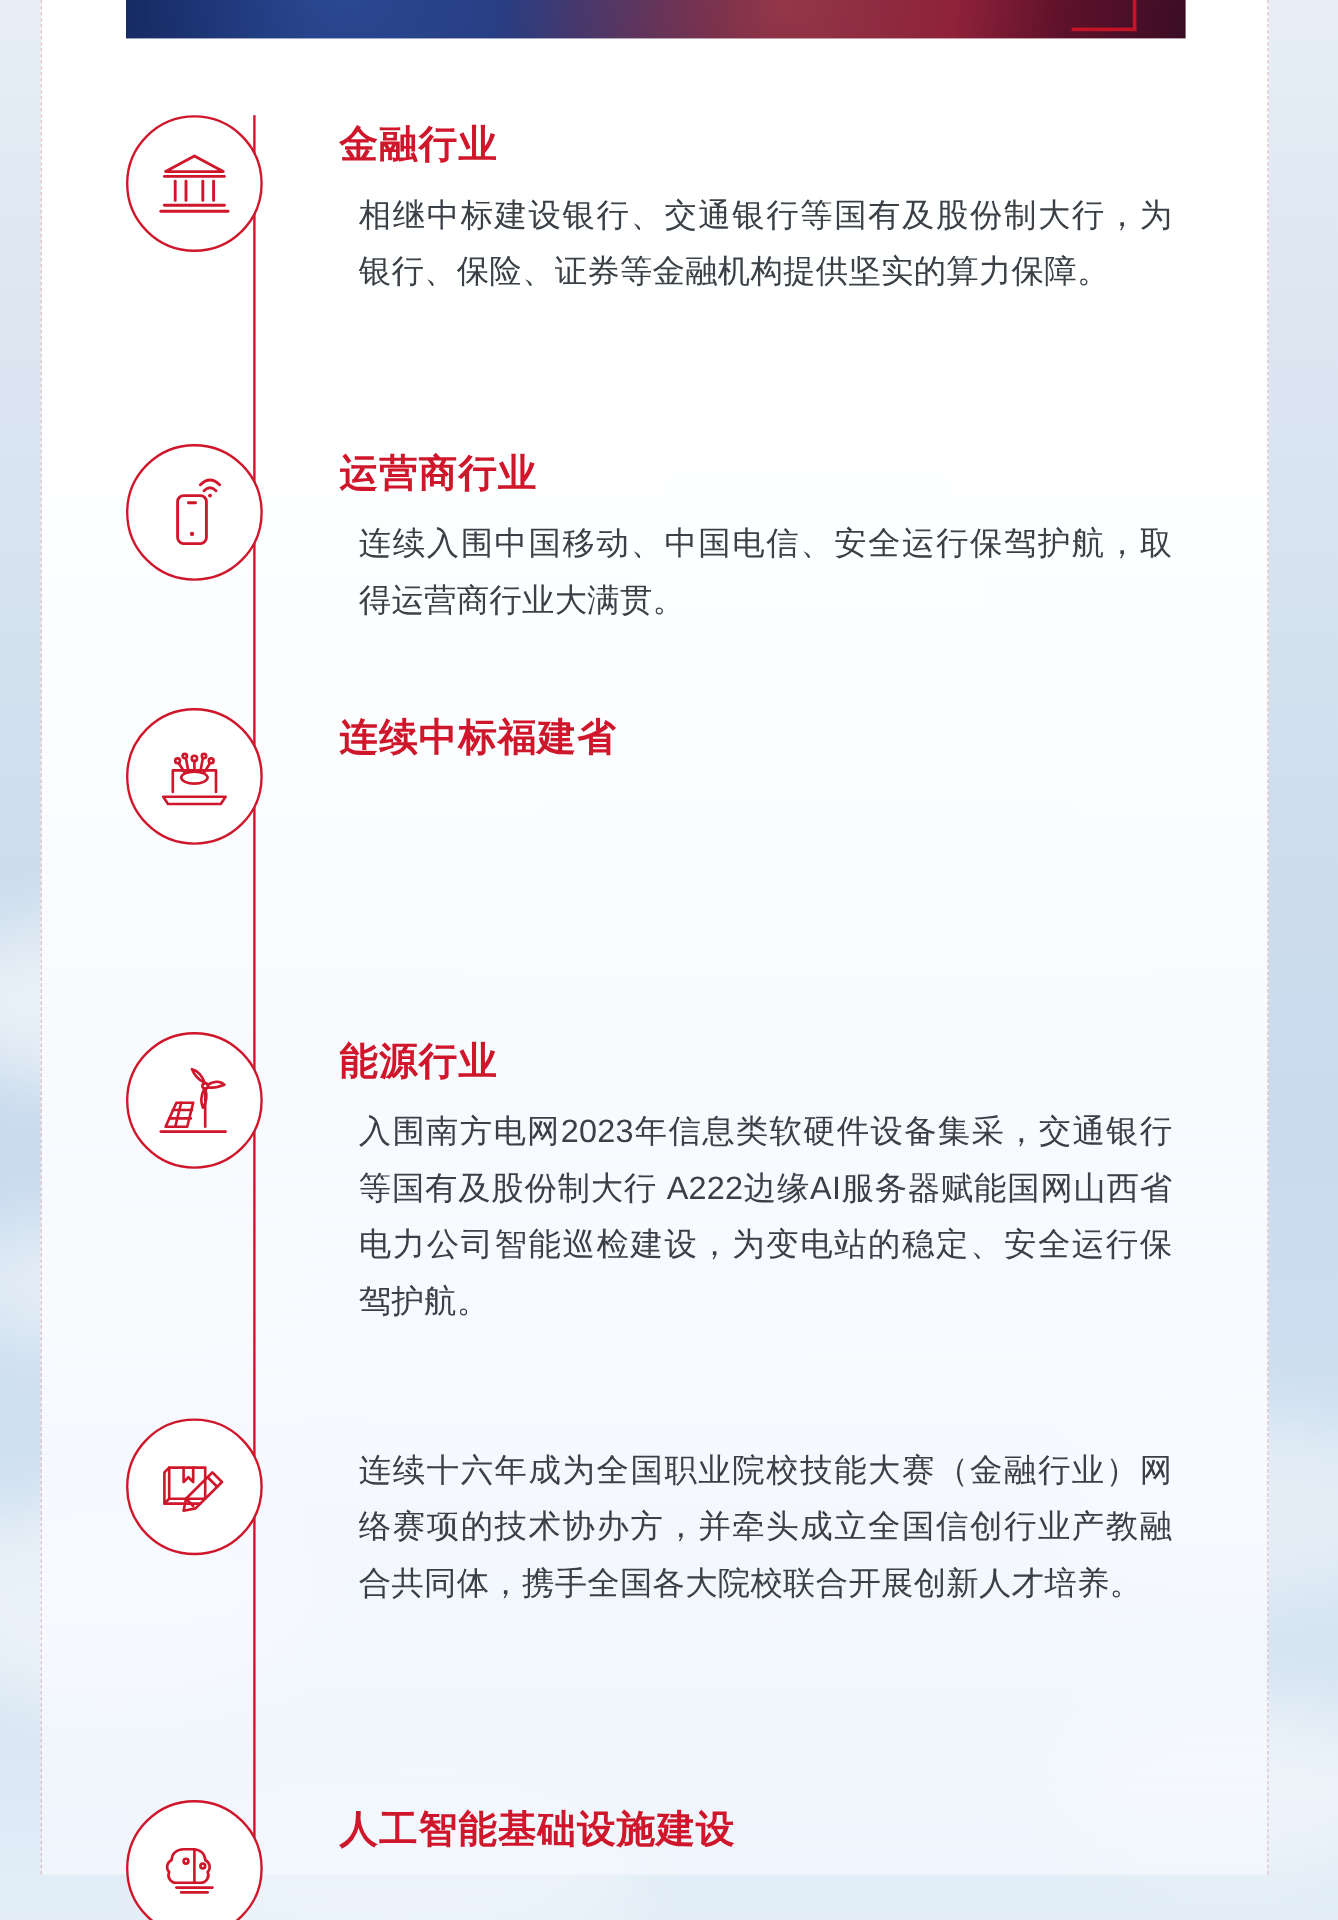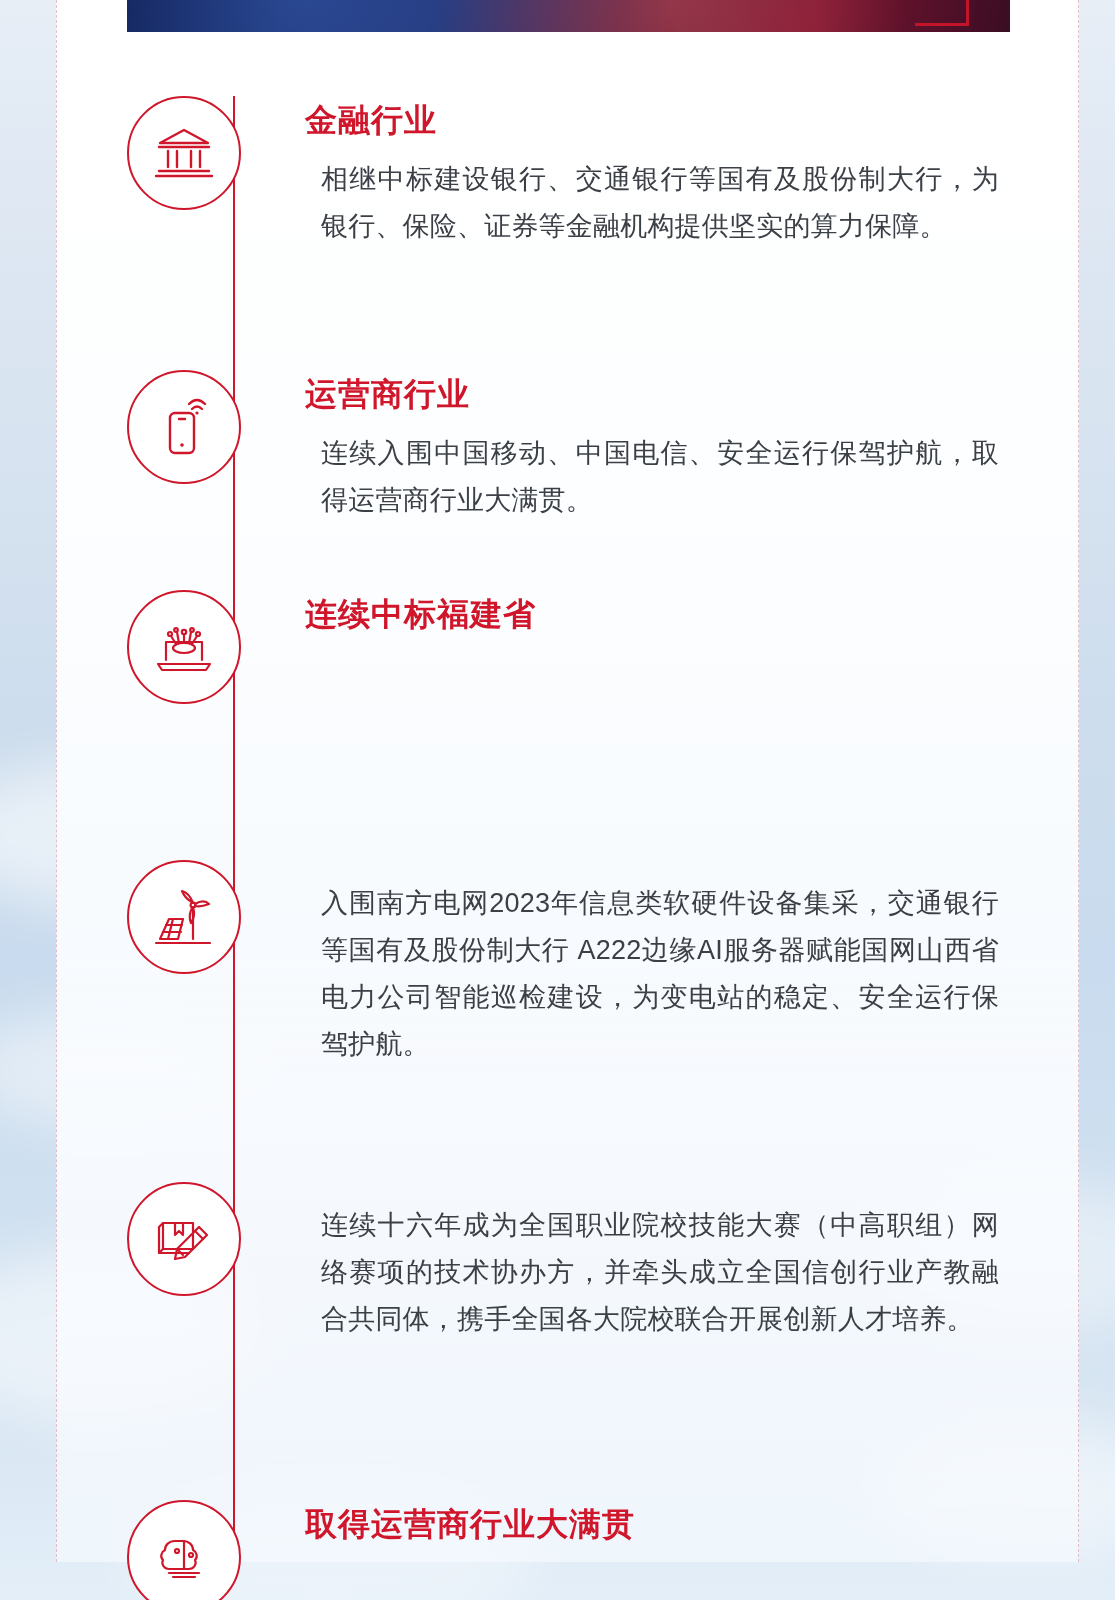--- a/index.html
+++ b/index.html
@@ -40,21 +40,21 @@
   .cloud.c1 { left: -60px;  top: 760px;  width: 360px; height: 150px; }
   .cloud.c2 { left: -40px;  top: 1010px; width: 300px; height: 120px; background: rgba(255,255,255,0.45); }
   .cloud.c3 { left: -70px;  top: 1250px; width: 330px; height: 170px; background: rgba(255,255,255,0.5); }
   .cloud.c4 { right: -80px; top: 1180px; width: 320px; height: 150px; background: rgba(255,255,255,0.4); }
   .cloud.c5 { right: -60px; top: 1420px; width: 300px; height: 140px; background: rgba(255,255,255,0.45); }
   .cloud.c6 { left: 120px;  top: 1480px; width: 420px; height: 150px; background: rgba(255,255,255,0.35); }
 
   
   .card {
     position: absolute;
-    left: 56px;
+    left: 34px;
     top: 0;
     width: 1023px;
     height: 1562px;
     background: linear-gradient(180deg,
         #ffffff 0%,
         #fdfeff 30%,
         #f8fbfe 55%,
         rgba(250,252,255,0.92) 75%,
         rgba(248,251,255,0.80) 90%,
         rgba(246,250,255,0.66) 100%);
@@ -259,57 +259,58 @@
               <path d="M41 20 C43 27 42 32 39 36 C37 31 38 25 40 21"></path>
               <path d="M8 52 L17 32 h14 L26 52 Z"></path>
               <line x1="11" y1="45" x2="29" y2="45"></line>
               <line x1="14" y1="38" x2="30" y2="38"></line>
               <line x1="21" y1="32" x2="16" y2="52"></line>
               <line x1="4" y1="56" x2="58" y2="56"></line>
             </svg>
           </span>
         </div>
         <div class="content">
+          <h3 class="item-title">能源行业</h3>
           <p class="item-body">入围南方电网2023年信息类软硬件设备集采，交通银行等国有及股份制大行 A222边缘AI服务器赋能国网山西省电力公司智能巡检建设，为变电站的稳定、安全运行保驾护航。</p>
         </div>
       </div>
 
       <div class="item pos-4">
         <div class="bullet">
           <span>
             <svg width="62" height="60" viewBox="0 0 62 60" fill="none" stroke="#d0162b" stroke-width="2.2" stroke-linecap="round" stroke-linejoin="round">
               <path d="M10 14 h30 v26 H10 Z"></path>
               <path d="M10 14 l-4 4 v26 l4 -4"></path>
               <path d="M22 14 v12 l4 -4 l4 4 V14"></path>
               <path d="M6 44 h30"></path>
               <path d="M46 18 l8 8 -22 22 -10 2 2 -10 Z"></path>
               <path d="M42 22 l8 8"></path>
               <path d="M24 40 l6 6"></path>
             </svg>
           </span>
         </div>
         <div class="content">
-          <p class="item-body">连续十六年成为全国职业院校技能大赛（中高职组）网络赛项的技术协办方，并牵头成立全国信创行业产教融合共同体，携手全国各大院校联合开展创新人才培养。</p>
+          <p class="item-body">连续十六年成为全国职业院校技能大赛（金融行业）网络赛项的技术协办方，并牵头成立全国信创行业产教融合共同体，携手全国各大院校联合开展创新人才培养。</p>
         </div>
       </div>
 
       <div class="item pos-5">
         <div class="bullet">
           <span>
             <svg width="62" height="60" viewBox="0 0 62 60" fill="none" stroke="#d0162b" stroke-width="2.2" stroke-linecap="round" stroke-linejoin="round">
               <path d="M22 14 c-6 0 -10 4 -10 9 c-4 2 -5 7 -2 10 c-2 4 1 9 6 9 h20 c5 0 8 -5 6 -9 c3 -3 2 -8 -2 -10 c0 -5 -4 -9 -10 -9 z"></path>
               <line x1="31" y1="14" x2="31" y2="42"></line>
               <circle cx="24" cy="24" r="2"></circle>
               <circle cx="38" cy="28" r="2"></circle>
               <line x1="16" y1="46" x2="46" y2="46"></line>
               <line x1="20" y1="50" x2="42" y2="50"></line>
             </svg>
           </span>
         </div>
         <div class="content">
-          <h3 class="item-title">取得运营商行业大满贯</h3>
+          <h3 class="item-title">人工智能基础设施建设</h3>
           <p class="item-body"></p>
         </div>
       </div>
 
     </div>
   </div>
 </div>
 
 </body></html>

